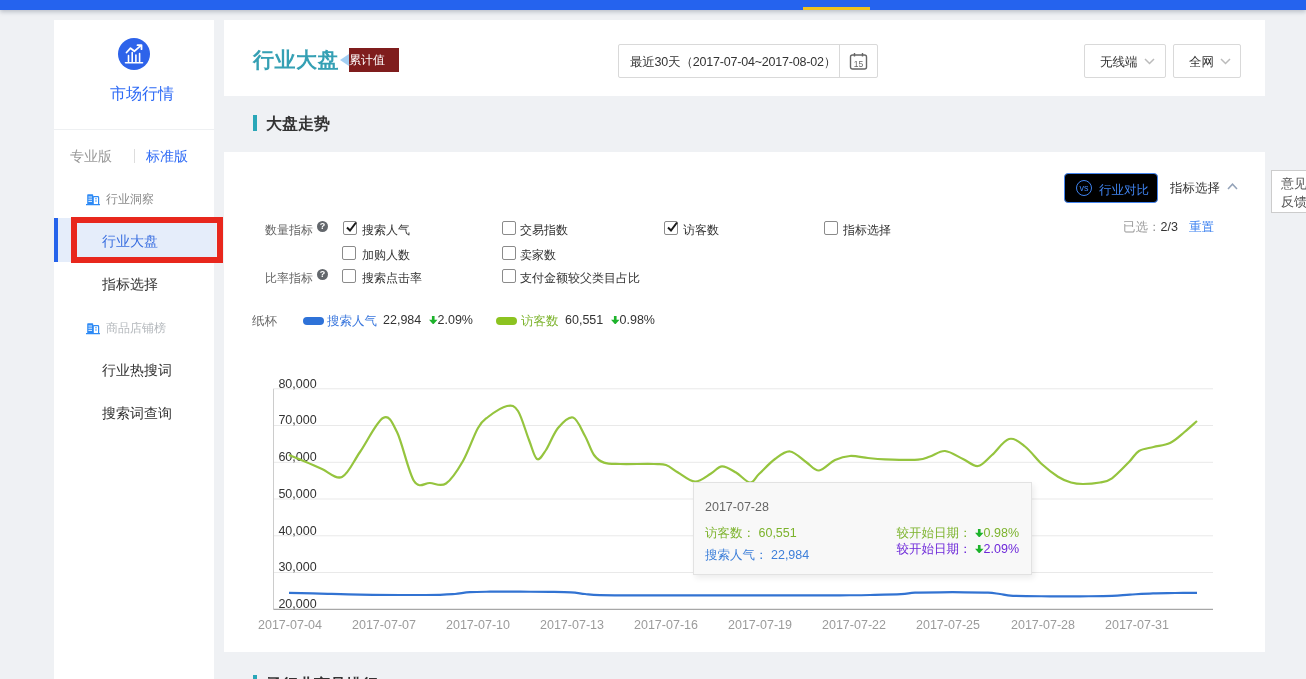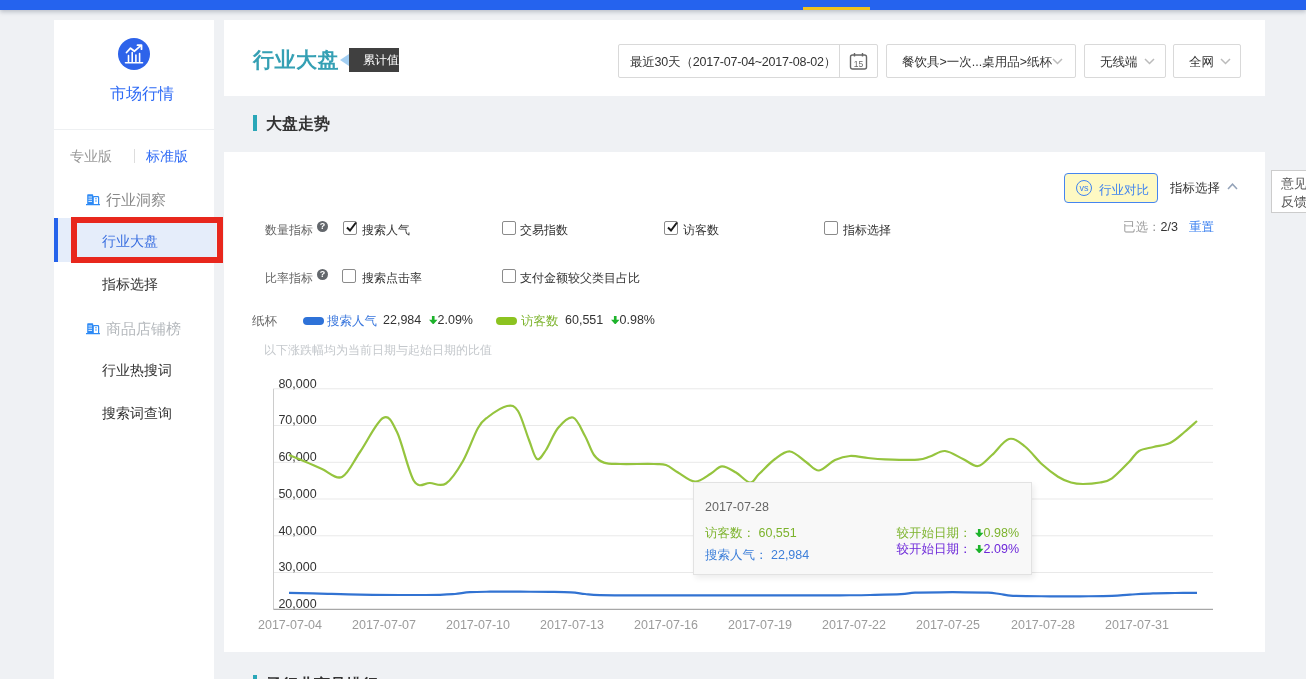--- a/index.html
+++ b/index.html
@@ -13,46 +13,46 @@
 #sidebar { left:54px; top:20px; width:160px; height:659px; background:#fff; }
 #sideicon { left:64px; top:18px; width:32px; height:32px; }
 #sidetitle { left:0; top:64px; width:160px; text-align:center; font-size:16px; color:#2f6bf5;padding-left:16px; }
 #sidediv { left:0px; top:109px; width:160px; height:1px; background:#eef0f2; }
 .tabrow { left:0; top:128px; width:160px; height:15px; font-size:14px; }
 .tab-pro { position:absolute; left:16px; top:0; color:#9a9a9a; }
 .tab-sep { position:absolute; left:80px; top:1px; width:1px; height:14px; background:#ddd; }
 .tab-std { position:absolute; left:92px; top:0; color:#2f6bf5; }
 .menuitem { position:absolute; left:0; width:160px; height:20px; font-size:14px; }
 .mi-icon { position:absolute; left:32px; top:2px; }
-.mi-text { position:absolute; left:52px; top:1px; font-size:15px; }
+.mi-text { position:absolute; left:52px; top:1px; font-size:12px; }
 .mi-text2 { position:absolute; left:48px; top:0; }
 #sel-bg { left:58px; top:218px; width:158px; height:44px; background:#e5edfa; }
 #sel-bar { left:54px; top:218px; width:4px; height:44px; background:#2563eb; }
 #redbox { left:71px; top:217px; width:152px; height:46px; border:6px solid #e8271d; z-index:5; }
 
 #card1 { left:224px; top:20px; width:1041px; height:76px; background:#fff; }
 #pagetitle { left:29px; top:26px; font-size:21px; font-weight:bold; color:#35a0b4; letter-spacing:0.5px; }
-#tag { left:125px; top:28px; width:50px; height:24px; background:#404040; color:#fff; font-size:12px; text-align:right; line-height:24px; }
+#tag { left:125px; top:28px; width:50px; height:24px; background:#7f1d1d; color:#fff; font-size:12px; text-align:left; line-height:24px; }
 #tagarrow { left:116px; top:34px; width:0; height:0; border-top:6px solid transparent; border-bottom:6px solid transparent; border-right:9px solid #a2cef2; }
 .fbox { position:absolute; top:24px; height:34px; border:1px solid #d9d9d9; border-radius:2px; background:#fff; color:#333; font-size:12.5px; }
 #datebox { left:394px; width:260px; }
 #datebox .txt { position:absolute; left:11px; top:9px; letter-spacing:-0.2px; }
 #datebox .sep { position:absolute; right:37px; top:0; width:1px; height:32px; background:#d9d9d9; }
 #drop1 { left:662px; width:190px; }
 #drop2 { left:860px; width:82px; }
 #drop3 { left:949px; width:68px; }
 .droptxt { position:absolute; left:15px; top:9px; }
 .chev { position:absolute; top:13px; width:11px; height:7px; }
 
 #sec1 { left:253px; top:115px; width:4px; height:16px; background:#2aa7b8; }
 #sec1t { left:266px; top:114px; font-size:16px; font-weight:bold; color:#333; }
 
 #card2 { left:224px; top:152px; width:1041px; height:500px; background:#fff; }
 
-#cmpbtn { left:840px; top:21px; width:94px; height:30px; border:1px solid #4585f0; border-radius:4px; background:#fef9c3; color:#3f83f0; font-size:12.5px; }
+#cmpbtn { left:840px; top:21px; width:94px; height:30px; border:1px solid #4585f0; border-radius:4px; background:#000000; color:#3f83f0; font-size:12.5px; }
 #cmpbtn .vs { position:absolute; left:11px; top:6px; width:16px; height:16px; border:1px solid #3f83f0; border-radius:50%; font-size:9px; text-align:center; line-height:14px; }
 #cmpbtn .lbl { position:absolute; left:34px; top:8px; }
 #indsel { left:946px; top:28px; font-size:12.5px; color:#333; }
 
 .crow { position:absolute; left:0; width:1041px; height:20px; font-size:12px; color:#333; }
 .rowlbl { position:absolute; left:41px; top:1px; color:#666; }
 .qmark { position:absolute; left:93px; top:0px; width:11px; height:11px; background:#63676c; border-radius:50%; color:#fff; font-size:9px; font-weight:bold; text-align:center; line-height:11px; }
 .cb { position:absolute; top:0px; width:14px; height:14px; border:1px solid #8b8b8b; border-radius:2px; background:#fff; }
 .cb svg { position:absolute; left:1px; top:-1px; overflow:visible; }
 .cblbl { position:absolute; top:1px; }
@@ -143,26 +143,20 @@
   <div class="abs" id="tagarrow"></div>
   <div class="abs" id="tag">累计值</div>
   <div class="fbox" id="datebox">
     <span class="txt">最近30天（2017-07-04~2017-08-02）</span>
     <span class="sep"></span>
     <svg class="abs" style="right:9px; top:7px;" width="19" height="19" viewBox="0 0 19 19">
       <rect x="1.5" y="3" width="16" height="14" rx="2" fill="none" stroke="#666" stroke-width="1.4"></rect>
       <path d="M5.5 1 L5.5 4.5 M13.5 1 L13.5 4.5" stroke="#666" stroke-width="1.4"></path>
       <text x="9.5" y="14.5" font-size="8.5" fill="#666" text-anchor="middle" font-family="Liberation Sans">15</text>
     </svg>
-  </div>
-  <div class="fbox" id="drop1">
-    <span class="droptxt">餐饮具&gt;一次...桌用品&gt;纸杯</span>
-    <svg class="chev" style="right:12px;" viewBox="0 0 11 7">
-        <path d="M1 1 L5.5 5.5 L10 1" fill="none" stroke="#bbb" stroke-width="1.5"></path>
-      </svg>
   </div>
   <div class="fbox" id="drop2">
     <span class="droptxt">无线端</span>
     <svg class="chev" style="right:10px;" viewBox="0 0 11 7">
         <path d="M1 1 L5.5 5.5 L10 1" fill="none" stroke="#bbb" stroke-width="1.5"></path>
       </svg>
   </div>
   <div class="fbox" id="drop3">
     <span class="droptxt">全网</span>
     <svg class="chev" style="right:9px;" viewBox="0 0 11 7">
@@ -197,20 +191,26 @@
     <span class="cblbl" style="left:296px;">交易指数</span>
     <span class="cb" style="left:440px;">
         <svg width="12" height="12" viewBox="0 0 12 12">
           <path d="M2 6.5 L5 9.5 L11 1.5" fill="none" stroke="#1a1a1a" stroke-width="2"></path>
         </svg>
       </span>
     <span class="cblbl" style="left:459px;">访客数</span>
     <span class="cb" style="left:600px;"></span>
     <span class="cblbl" style="left:619px;">指标选择</span>
   </div>
+  <div class="crow" style="top:94px;">
+    <span class="cb" style="left:118px;"></span>
+    <span class="cblbl" style="left:138px;">加购人数</span>
+    <span class="cb" style="left:278px;"></span>
+    <span class="cblbl" style="left:296px;">卖家数</span>
+  </div>
   <div class="crow" style="top:117px;">
     <span class="rowlbl">比率指标</span>
       <span class="qmark">?</span>
     <span class="cb" style="left:118px;"></span>
     <span class="cblbl" style="left:138px;">搜索点击率</span>
     <span class="cb" style="left:278px;"></span>
     <span class="cblbl" style="left:296px;">支付金额较父类目占比</span>
   </div>
   <div class="abs" id="selinfo">已选：<b>2/3</b><a>重置</a></div>
   <div class="abs" id="legend">
@@ -221,21 +221,20 @@
     <span class="abs" style="left:205px; top:1px;"><svg width="8.5" height="8.5" viewBox="0 0 9 9" style="vertical-align:0px;">
           <path d="M3.1 0 L5.9 0 L5.9 4 L9 4 L4.5 9 L0 4 L3.1 4 Z" fill="#1db32b"></path>
         </svg>2.09%</span>
     <span class="pill" style="left:272px; background:#8cc320;"></span>
     <span class="abs" style="left:297px; top:1px; color:#7cb32c;">访客数</span>
     <span class="abs" style="left:341px; top:1px;">60,551</span>
     <span class="abs" style="left:387px; top:1px;"><svg width="8.5" height="8.5" viewBox="0 0 9 9" style="vertical-align:0px;">
           <path d="M3.1 0 L5.9 0 L5.9 4 L9 4 L4.5 9 L0 4 L3.1 4 Z" fill="#1db32b"></path>
         </svg>0.98%</span>
   </div>
-  <div class="abs" id="note">以下涨跌幅均为当前日期与起始日期的比值</div>
 </div>
 
 <svg class="abs" id="chartsvg" viewBox="0 0 1306 679">
 
   <g stroke="#e9e9e9" stroke-width="1">
     <line x1="273.5" y1="388.8" x2="1213" y2="388.8"></line>
     <line x1="273.5" y1="425.5" x2="1213" y2="425.5"></line>
     <line x1="273.5" y1="462.3" x2="1213" y2="462.3"></line>
     <line x1="273.5" y1="499" x2="1213" y2="499"></line>
     <line x1="273.5" y1="535.8" x2="1213" y2="535.8"></line>

